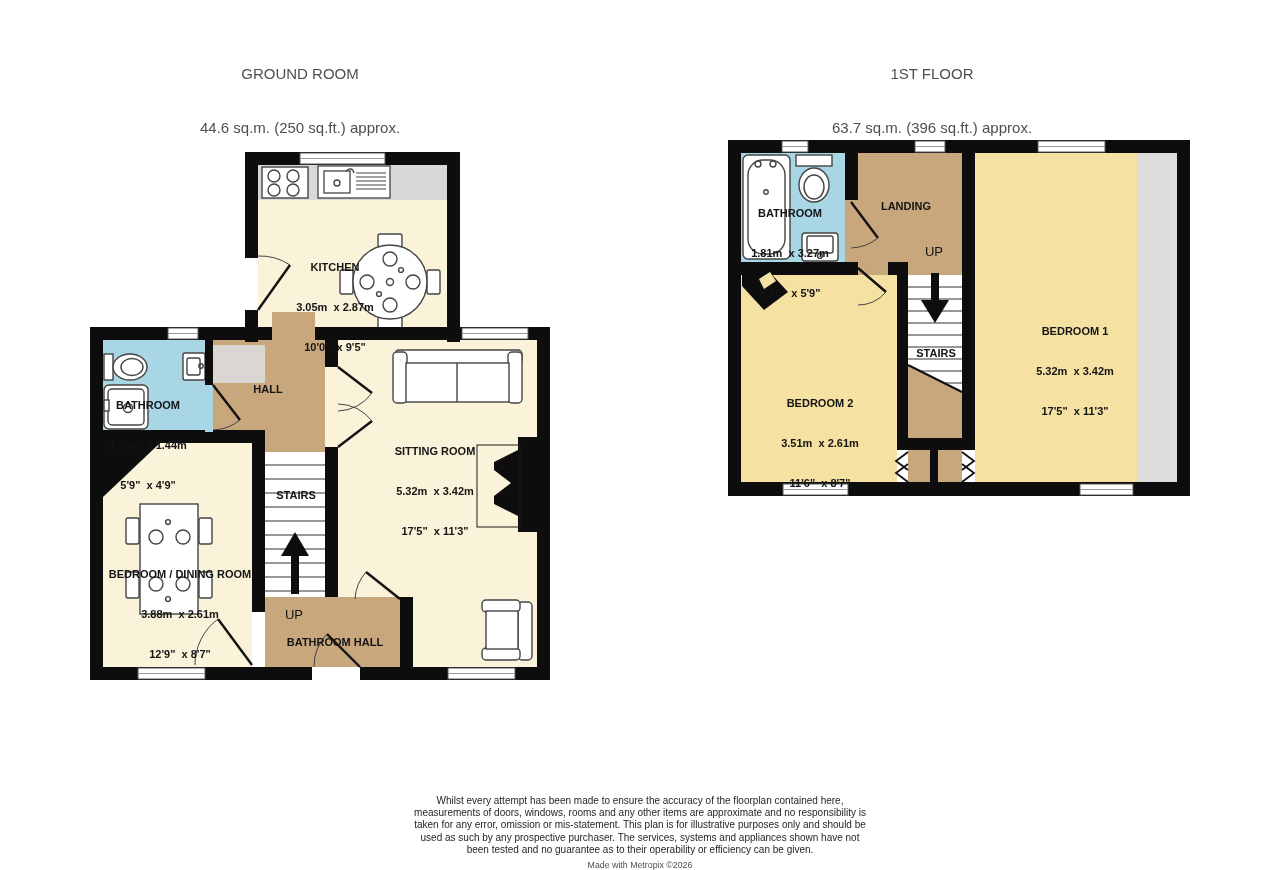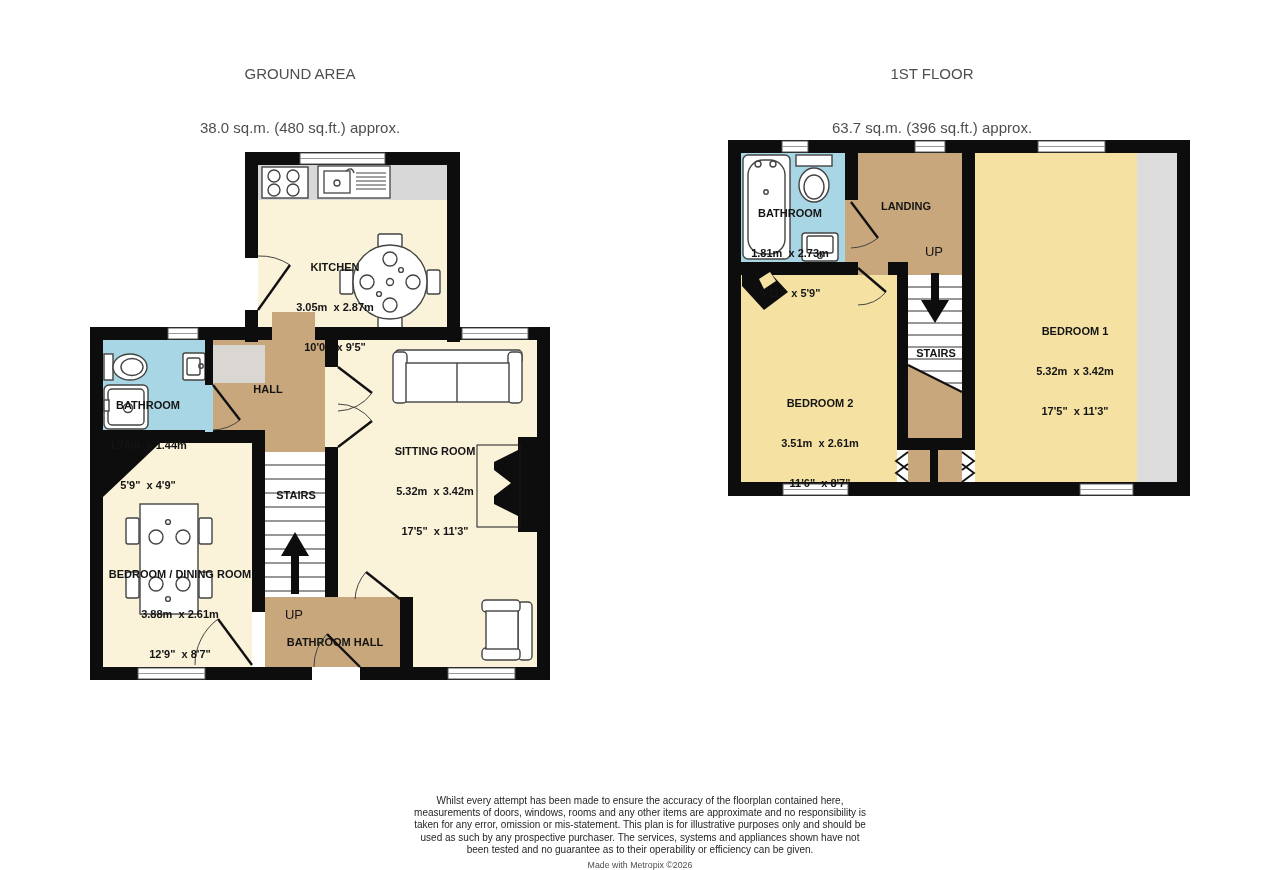--- a/index.html
+++ b/index.html
@@ -22,22 +22,22 @@
     text-align:center;
   }
   .footer .total{font-size:12.5px;color:#4f4f4f;margin-bottom:4px;}
   .footer .disclaimer{font-size:10px;color:#262626;line-height:1.22;width:452px;margin:4px auto;}
   .footer .credit{font-size:8.8px;color:#4f4f4f;margin-top:1px;}
 </style>
 </head>
 <body>
 
 <div class="floor-title" style="left:300px;top:28px">
-  <div>GROUND AREA</div>
-  <div>38.0 sq.m. (480 sq.ft.) approx.</div>
+  <div>GROUND ROOM</div>
+  <div>44.6 sq.m. (250 sq.ft.) approx.</div>
 </div>
 <div class="floor-title" style="left:932px;top:28px">
   <div>1ST FLOOR</div>
   <div>63.7 sq.m. (396 sq.ft.) approx.</div>
 </div>
 
 <div class="plan" id="ground-plan" style="left:90px;top:152px;width:460px;height:530px">
 <svg width="460" height="530" viewBox="0 0 460 530">
 
   <rect x="168" y="13" width="189" height="164" fill="#FAF3DA"></rect>
@@ -324,21 +324,21 @@
     <line x1="130" y1="128" x2="158" y2="152"></line>
   </g>
   <g stroke="#444" stroke-width="1" fill="none">
     <path d="M123,108 A46,46 0 0 0 150,98"></path>
     <path d="M130,165 A37,37 0 0 0 158,152"></path>
   </g>
 </svg>
 
   <div class="room-label" style="left:62px;top:40px">
     <div>BATHROOM</div>
-    <div>1.81m  x 2.73m</div>
+    <div>1.81m  x 3.27m</div>
     <div>5'11"  x 5'9"</div>
   </div>
   <div class="room-label" style="left:178px;top:60px">LANDING</div>
   <div class="room-label" style="left:206px;top:104px;font-weight:normal;font-size:13px">UP</div>
   <div class="room-label" style="left:347px;top:158px">
     <div>BEDROOM 1</div>
     <div>5.32m  x 3.42m</div>
     <div>17'5"  x 11'3"</div>
   </div>
   <div class="room-label" style="left:92px;top:230px">

